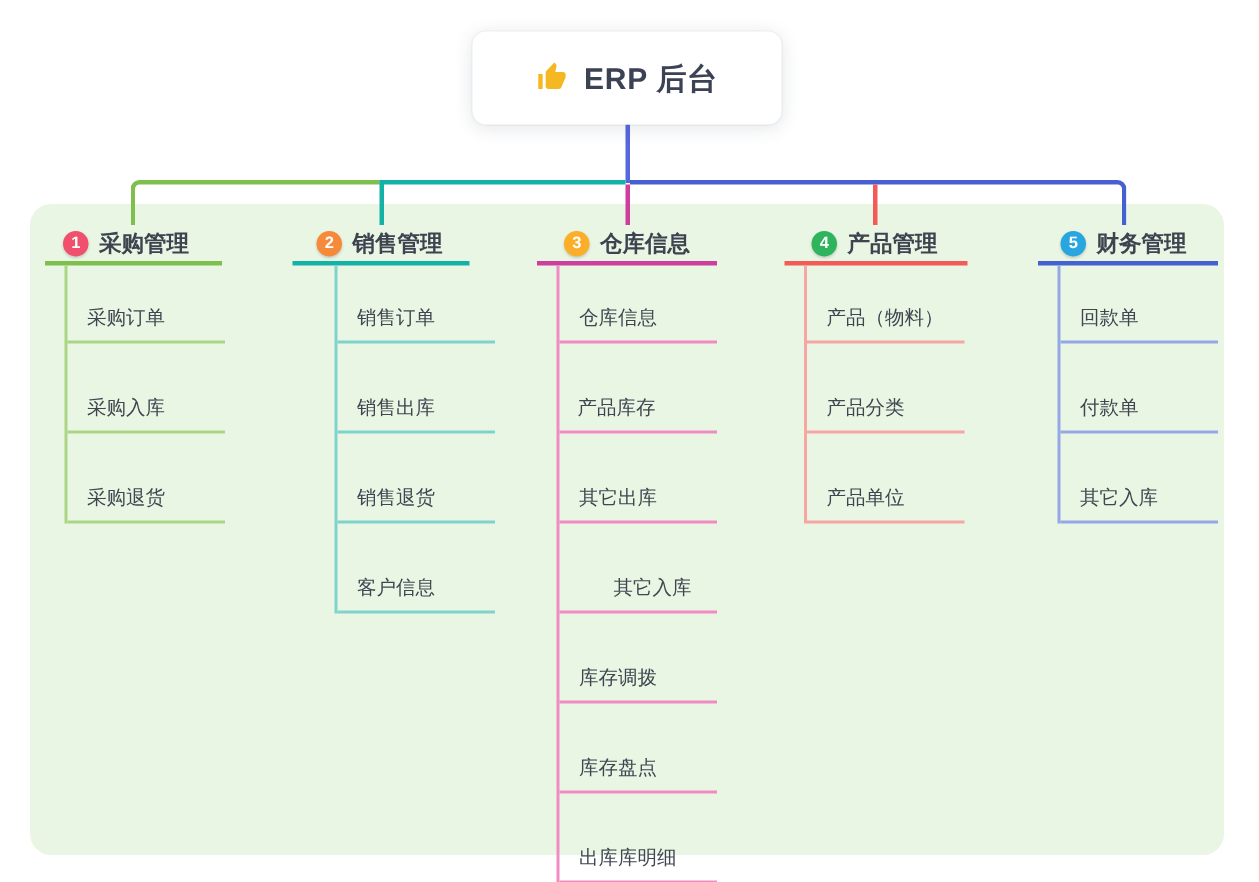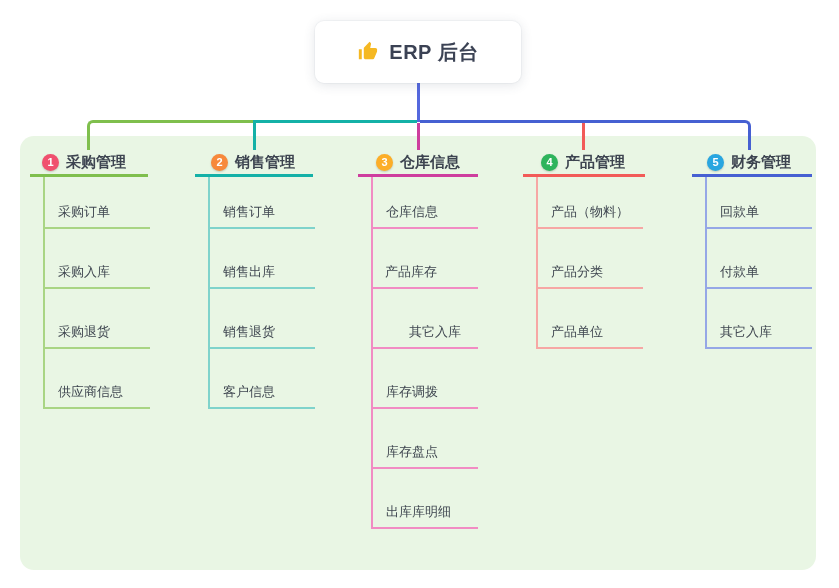--- a/index.html
+++ b/index.html
@@ -79,32 +79,29 @@
   </div>
 
   <div class="sub-item" style="border-bottom: 2px solid rgb(169, 213, 132);">
     <span class="sub-label">采购入库</span>
   </div>
 
   <div class="sub-item" style="border-bottom: 2px solid rgb(169, 213, 132);">
     <span class="sub-label">采购退货</span>
   </div>
 
-  <div class="sub-item" style="border-bottom: 2px solid rgb(169, 213, 132);">
-    <span class="sub-label">供应商信息</span>
-  </div>
 </div>
   </div>
 
   <div class="branch" style="left: 195px; top: 150px;">
     <div class="branch-head" style="width: 118px; padding-left: 16px; border-bottom: 3px solid rgb(20, 177, 167);">
       <span class="num-badge" style="background: rgb(247, 137, 59);">2</span>
       <span class="branch-label">销售管理</span>
     </div>
-    <div class="subtree" style="margin-left: 13px; border-left: 2px solid rgb(127, 211, 203);">
+    <div class="subtree" style="margin-left: 28px; border-left: 2px solid rgb(127, 211, 203);">
   <div class="sub-item first" style="border-bottom: 2px solid rgb(127, 211, 203);">
     <span class="sub-label">销售订单</span>
   </div>
 
   <div class="sub-item" style="border-bottom: 2px solid rgb(127, 211, 203);">
     <span class="sub-label">销售出库</span>
   </div>
 
   <div class="sub-item" style="border-bottom: 2px solid rgb(127, 211, 203);">
     <span class="sub-label">销售退货</span>
@@ -123,20 +120,23 @@
     </div>
     <div class="subtree" style="margin-left: 13px; border-left: 2px solid rgb(241, 140, 195);">
   <div class="sub-item first" style="border-bottom: 2px solid rgb(241, 140, 195);">
     <span class="sub-label">仓库信息</span>
   </div>
 
   <div class="sub-item" style="border-bottom: 2px solid rgb(241, 140, 195); padding-left: 12px;">
     <span class="sub-label">产品库存</span>
   </div>
 
+  <div class="sub-item" style="border-bottom: 2px solid rgb(241, 140, 195);">
+    <span class="sub-label">其它出库</span>
+  </div>
 
   <div class="sub-item" style="border-bottom: 2px solid rgb(241, 140, 195); padding-left: 36px;">
     <span class="sub-label">其它入库</span>
   </div>
 
   <div class="sub-item" style="border-bottom: 2px solid rgb(241, 140, 195);">
     <span class="sub-label">库存调拨</span>
   </div>
 
   <div class="sub-item" style="border-bottom: 2px solid rgb(241, 140, 195);">

